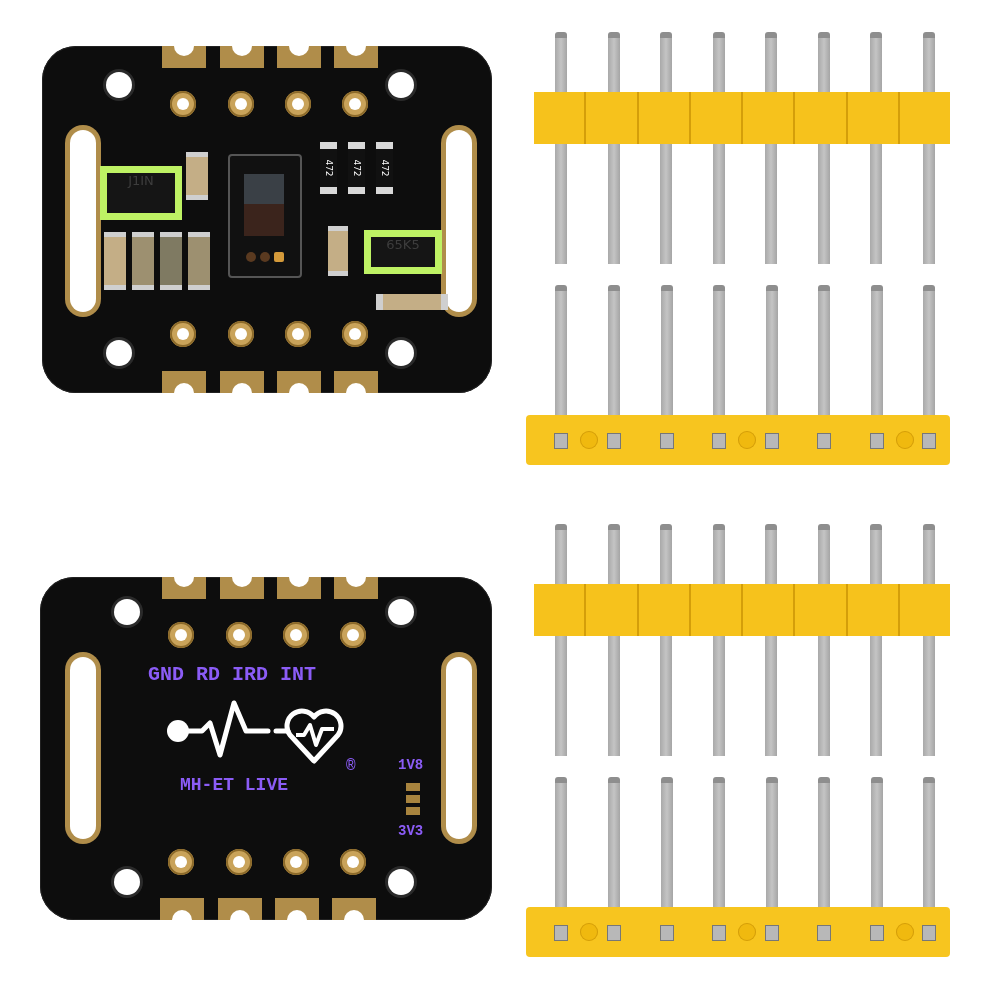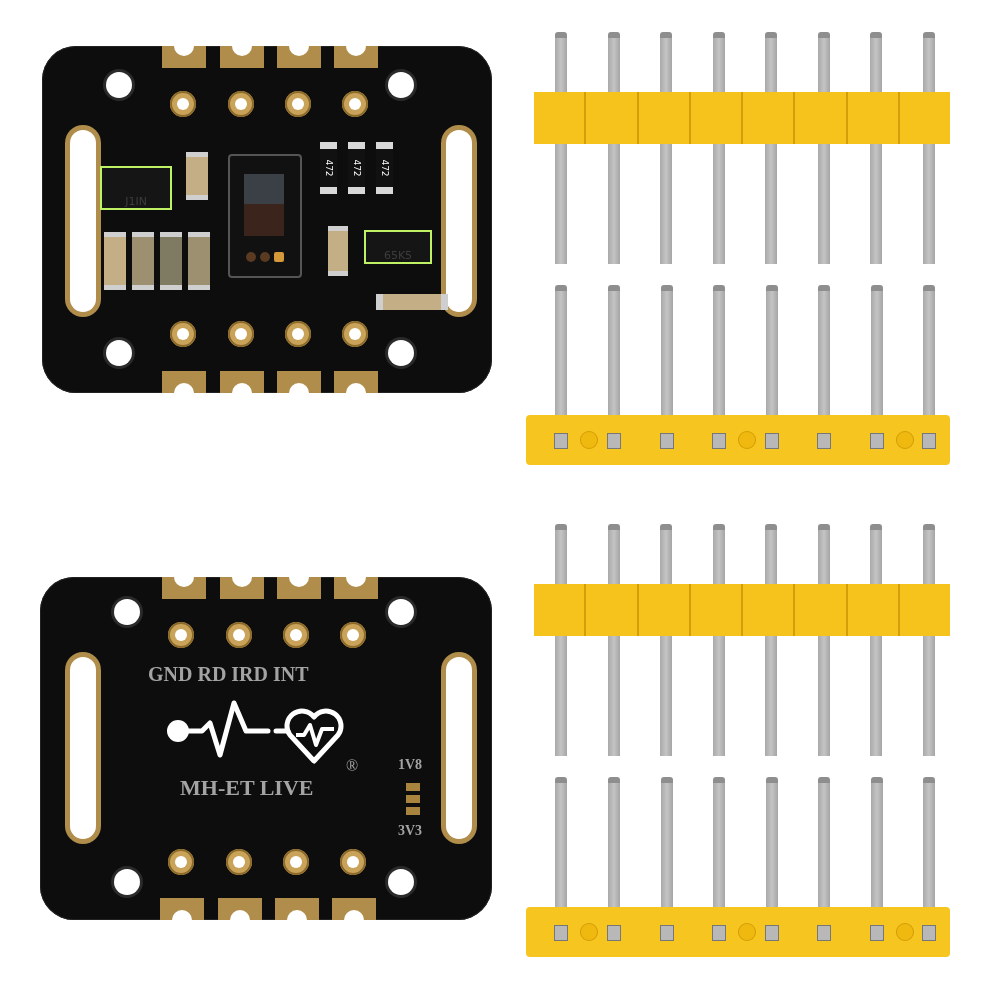--- a/index.html
+++ b/index.html
@@ -11,28 +11,28 @@
   .pad-top::after,.pad-bot::after{content:"";position:absolute;left:12px;width:20px;height:20px;border-radius:50%;background:#fff;}
   .pad-top::after{top:-10px;}
   .pad-bot::after{bottom:-10px;}
   .via{position:absolute;width:26px;height:26px;border-radius:50%;background:#c9a35a;box-shadow:inset 0 0 0 2px #8c6a2a;}
   .via::after{content:"";position:absolute;left:7px;top:7px;width:12px;height:12px;border-radius:50%;background:#fff;}
   .mhole{position:absolute;width:26px;height:26px;border-radius:50%;background:#fff;box-shadow:0 0 0 3px #2a2a2a;}
   .slot{position:absolute;width:26px;height:182px;border-radius:13px;background:#fff;box-shadow:0 0 0 5px #b08d4a;}
   .smd{position:absolute;background:#c4ae86;border-top:5px solid #cfcfcf;border-bottom:5px solid #cfcfcf;}
   .res{position:absolute;width:17px;height:38px;background:#111;border-top:7px solid #d8d8d8;border-bottom:7px solid #d8d8d8;color:#fff;font-size:9px;display:flex;align-items:center;justify-content:center;}
   .res span{transform:rotate(90deg);}
-  .ic{position:absolute;background:#151515;border:2px solid #bef264;color:#3d3d3d;font-size:11px;display:flex;align-items:flex-end;justify-content:center;}
+  .ic{position:absolute;background:#151515;border:7px solid #bef264;color:#3d3d3d;font-size:13px;display:flex;align-items:flex-start;justify-content:center;}
   .sensor{position:absolute;left:228px;top:155px;width:70px;height:120px;background:#111;border:2px solid #555;border-radius:4px;}
   .sensor .win1{position:absolute;left:14px;top:18px;width:40px;height:30px;background:#3a4046;}
   .sensor .win2{position:absolute;left:14px;top:48px;width:40px;height:32px;background:#3b241c;}
   .sensor .leds{position:absolute;left:16px;top:96px;width:38px;height:12px;display:flex;gap:4px;}
   .sensor .leds i{width:10px;height:10px;border-radius:50%;background:#5a3a20;display:block;}
   .sensor .leds i:last-child{background:#d49a3a;border-radius:2px;}
-  .silk{position:absolute;color:#a3a3a3;font-weight:bold;font-family:Liberation Serif, serif;white-space:nowrap;letter-spacing:0px;}
+  .silk{position:absolute;color:#8b5cf6;font-weight:bold;font-family:Liberation Mono, monospace;white-space:nowrap;letter-spacing:0px;}
   .header{position:absolute;}
   .pin{position:absolute;width:12px;background:linear-gradient(90deg,#a9a9a9,#c4c4c4 50%,#a5a5a5);}
   .pin::before{content:"";position:absolute;left:0;top:-4px;width:12px;height:6px;background:#8e8e8e;border-radius:3px 3px 0 0;}
   .housing{position:absolute;background:#f6c21c;display:flex;}
   .housing .seg{flex:1;border-right:2px solid #d49e0a;}
   .housing .seg:last-child{border-right:none;}
   .bent-housing{position:absolute;background:#f7c51f;height:50px;border-radius:4px;}
   .sq{position:absolute;width:12px;height:14px;background:#b8b8b8;border:1px solid #777;}
   .circ{position:absolute;width:18px;height:18px;border-radius:50%;background:#f0b90f;box-shadow:inset 0 0 0 1px #d49e0a;}
 </style>
@@ -136,21 +136,21 @@
   <div class="silk" style="left:108px;top:86px;font-size:20px">GND RD IRD INT</div>
 
   <svg style="position:absolute;left:124px;top:118px" width="190" height="80" viewBox="0 0 190 80">
     <circle cx="14" cy="36" r="11" fill="#fff"></circle>
     <polyline points="14,36 38,36 46,28 56,60 70,8 82,36 104,36" fill="none" stroke="#fff" stroke-width="5" stroke-linejoin="round" stroke-linecap="round"></polyline>
     <line x1="112" y1="36" x2="124" y2="36" stroke="#fff" stroke-width="5" stroke-linecap="round"></line>
     <path d="M150 66 L126 40 A14 14 0 0 1 150 22 A14 14 0 0 1 174 40 Z" fill="none" stroke="#fff" stroke-width="5" stroke-linejoin="round"></path>
     <polyline points="132,40 140,40 146,30 152,50 158,34 170,34" fill="none" stroke="#fff" stroke-width="4" stroke-linejoin="round"></polyline>
   </svg>
 
-  <div class="silk" style="left:140px;top:198px;font-size:22px">MH-ET LIVE</div>
+  <div class="silk" style="left:140px;top:198px;font-size:18px">MH-ET LIVE</div>
   <div class="silk" style="left:306px;top:180px;font-size:16px;font-weight:normal">®</div>
 
   <div class="silk" style="left:358px;top:180px;font-size:14px">1V8</div>
   <div style="position:absolute;left:366px;top:206px;width:14px;height:8px;background:#a8843e"></div>
   <div style="position:absolute;left:366px;top:218px;width:14px;height:8px;background:#a8843e"></div>
   <div style="position:absolute;left:366px;top:230px;width:14px;height:8px;background:#a8843e"></div>
   <div class="silk" style="left:358px;top:246px;font-size:14px">3V3</div>
 </div>
 
 <div class="header" style="left:530px;top:30px;width:420px;height:240px">

